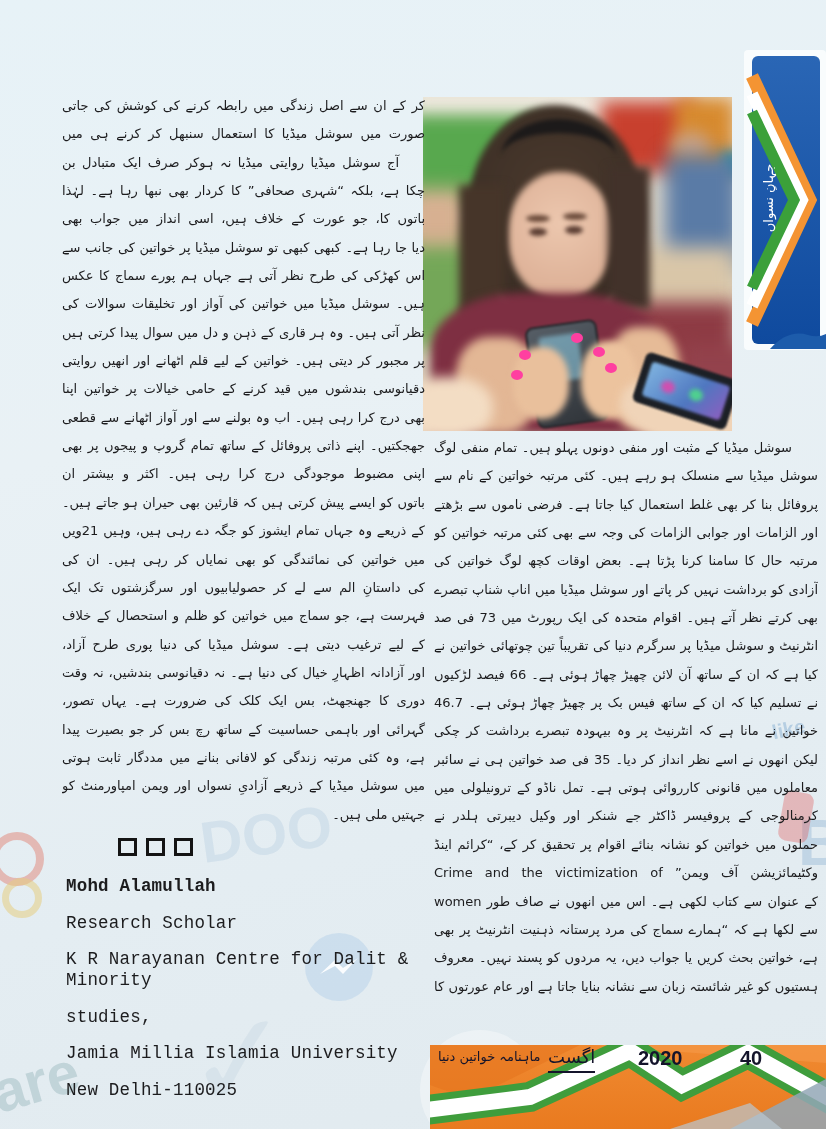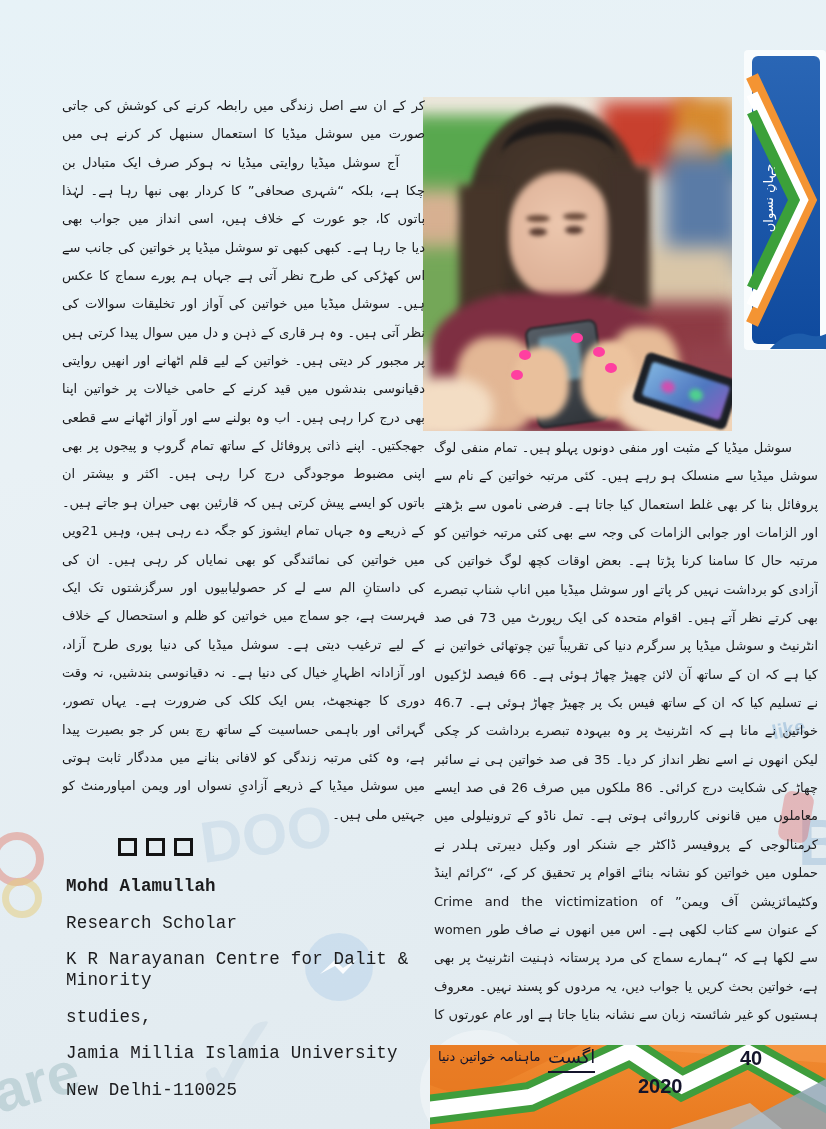--- a/index.html
+++ b/index.html
@@ -39,21 +39,21 @@
   .end-marker{display:flex;gap:9px;margin:0 0 20px 52px;}
   .sq{width:13px;height:12px;border:3px solid #141414;background:transparent;}
   .author-line{font-size:17.5px;line-height:21px;margin-bottom:15.5px;letter-spacing:.2px;}
   .author-name{font-weight:bold;}
   
   .footer{position:absolute;left:430px;top:1045px;width:396px;height:96px;z-index:2;overflow:hidden;}
   .footer svg{position:absolute;left:0;top:0;}
   .footer-text{position:absolute;z-index:5;color:#14142b;}
   .footer-mag{left:8px;top:4px;font-size:13px;direction:rtl;}
   .footer-month{left:118px;top:1px;font-size:18px;font-weight:normal;direction:rtl;border-bottom:2px solid #14142b;padding-bottom:4px;}
-  .footer-year{left:208px;top:2px;font-size:20px;font-weight:bold;font-family:"Liberation Sans",sans-serif;margin-top:28px;}
+  .footer-year{left:208px;top:2px;font-size:20px;font-weight:bold;font-family:"Liberation Sans",sans-serif;}
   .footer-page{left:310px;top:2px;font-size:20px;font-weight:bold;font-family:"Liberation Sans",sans-serif;}
 </style>
 </head>
 <body>
 
 <div class="page">
 
   <div class="wm wm-text" style="left:200px;top:800px;font-size:58px;color:rgba(120,160,200,.16);transform:rotate(-8deg);">DOO</div>
   <div class="wm wm-text" style="left:-8px;top:1048px;font-size:58px;color:rgba(160,188,194,.5);transform:rotate(-16deg);">are</div>
   <div class="wm wm-text" style="left:185px;top:985px;font-size:130px;color:rgba(205,220,230,.55);transform:rotate(-6deg);font-family:'DejaVu Sans',sans-serif;">✓</div>
@@ -171,21 +171,20 @@
       <div class="urdu-line">پروفائل بنا کر بھی غلط استعمال کیا جاتا ہے۔ فرضی ناموں سے بڑھتے ردعمل</div>
       <div class="urdu-line">اور الزامات اور جوابی الزامات کی وجہ سے بھی کئی مرتبہ خواتین کو مشکل</div>
       <div class="urdu-line">مرتبہ حال کا سامنا کرنا پڑتا ہے۔ بعض اوقات کچھ لوگ خواتین کی</div>
       <div class="urdu-line">آزادی کو برداشت نہیں کر پاتے اور سوشل میڈیا میں اناپ شناپ تبصرے</div>
       <div class="urdu-line">بھی کرتے نظر آتے ہیں۔ اقوام متحدہ کی ایک رپورٹ میں 73 فی صد یعنی</div>
       <div class="urdu-line">انٹرنیٹ و سوشل میڈیا پر سرگرم دنیا کی تقریباً تین چوتھائی خواتین نے تسلیم</div>
       <div class="urdu-line">کیا ہے کہ ان کے ساتھ آن لائن چھیڑ چھاڑ ہوئی ہے۔ 66 فیصد لڑکیوں</div>
       <div class="urdu-line">نے تسلیم کیا کہ ان کے ساتھ فیس بک پر چھیڑ چھاڑ ہوئی ہے۔ 46.7 فی صد</div>
       <div class="urdu-line">خواتین نے مانا ہے کہ انٹرنیٹ پر وہ بیہودہ تبصرے برداشت کر چکی ہیں،</div>
       <div class="urdu-line">لیکن انھوں نے اسے نظر انداز کر دیا۔ 35 فی صد خواتین ہی نے سائبر چھیڑ</div>
-      <div class="urdu-line">چھاڑ کی شکایت درج کرائی۔ 86 ملکوں میں صرف 26 فی صد ایسے</div>
       <div class="urdu-line">معاملوں میں قانونی کارروائی ہوتی ہے۔ تمل ناڈو کے ترونیلولی میں</div>
       <div class="urdu-line">کرمنالوجی کے پروفیسر ڈاکٹر جے شنکر اور وکیل دیبرتی ہلدر نے انٹرنیٹ پر</div>
       <div class="urdu-line">حملوں میں خواتین کو نشانہ بنائے اقوام پر تحقیق کر کے، “کرائم اینڈ دی</div>
       <div class="urdu-line">وکٹیمائزیشن آف ویمن” Crime and the victimization of</div>
       <div class="urdu-line">کے عنوان سے کتاب لکھی ہے۔ اس میں انھوں نے صاف طور women</div>
       <div class="urdu-line">سے لکھا ہے کہ “ہمارے سماج کی مرد پرستانہ ذہنیت انٹرنیٹ پر بھی جھلکتی</div>
       <div class="urdu-line">ہے، خواتین بحث کریں یا جواب دیں، یہ مردوں کو پسند نہیں۔ معروف</div>
       <div class="urdu-line">ہستیوں کو غیر شائستہ زبان سے نشانہ بنایا جاتا ہے اور عام عورتوں کا پیچھا</div>
     </div>
 

